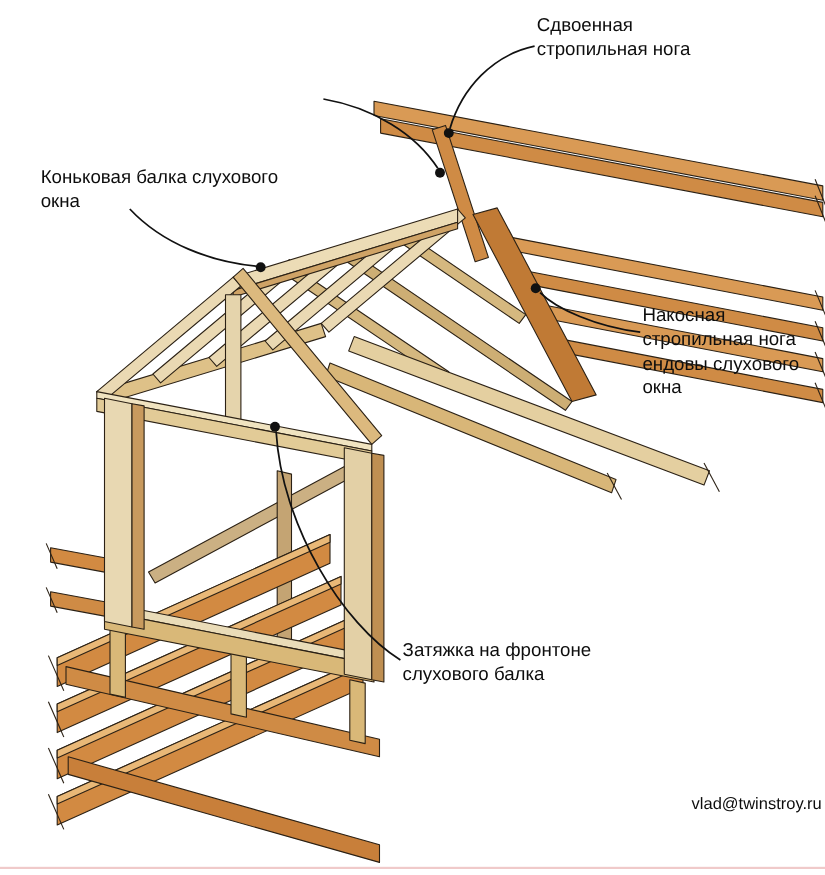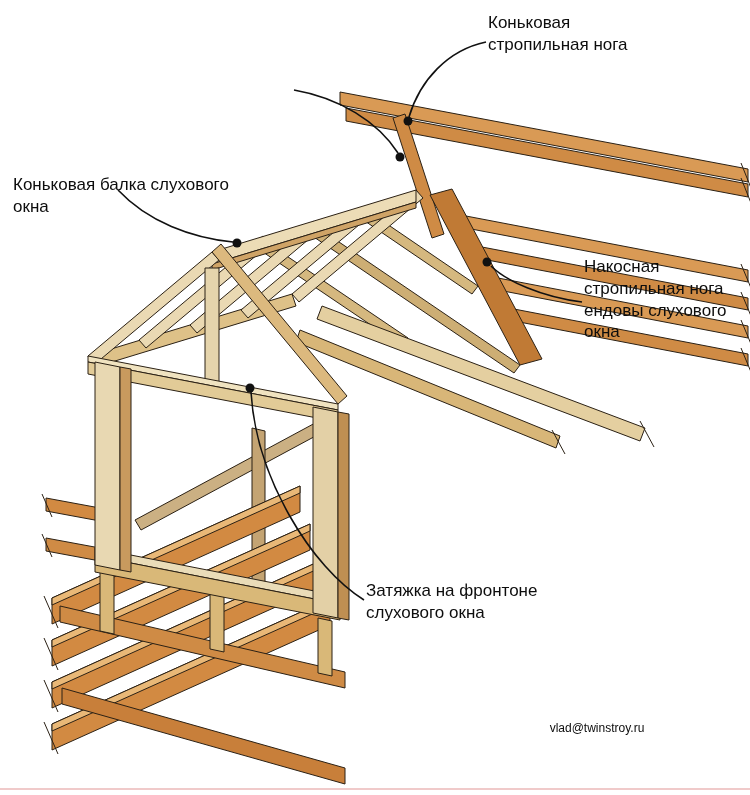--- a/index.html
+++ b/index.html
@@ -1,21 +1,21 @@
 <!DOCTYPE html>
 <html><head>
 <meta charset="utf-8">
 <style>
   html,body{margin:0;padding:0;background:#ffffff;}
   #stage{position:relative;width:750px;height:795px;background:#ffffff;overflow:hidden;
          font-family:"Liberation Sans", sans-serif;color:#111;}
   svg{position:absolute;left:0;top:0;}
   .callout{position:absolute;font-size:17px;line-height:1.28;white-space:pre-line;color:#0d0d0d;}
-  .credit{position:absolute;left:447px;top:720px;width:300px;text-align:center;
-          font-size:12px;line-height:1.45;color:#0d0d0d;}
+  .credit{position:absolute;left:447px;top:720px;width:300px;text-align:right;
+          font-size:15px;line-height:1.45;color:#0d0d0d;}
   .bottom-rule{position:absolute;left:0;top:788px;width:750px;height:2px;background:#f0caca;}
   polygon,path{shape-rendering:geometricPrecision;}
 </style>
 </head>
 <body>
 
 <div id="stage">
 
 <svg width="750" height="795" viewBox="0 0 750 795">
   <g stroke="#2b2115" stroke-width="1" stroke-linejoin="round">
@@ -118,34 +118,34 @@
     <g fill="#111111" stroke="none">
       <circle cx="408" cy="121" r="4.5"></circle>
       <circle cx="400" cy="157" r="4.5"></circle>
       <circle cx="237" cy="243" r="4.5"></circle>
       <circle cx="487" cy="262" r="4.5"></circle>
       <circle cx="250" cy="388" r="4.5"></circle>
     </g>
   </g>
 </svg>
 
-<div class="callout" style="left:488px;top:12px;width:210px;">Коньковая
+<div class="callout" style="left:488px;top:12px;width:210px;">Сдвоенная
 стропильная нога</div>
 
 
-<div class="callout" style="left:13px;top:150px;width:260px;margin-top:24px;">Коньковая балка слухового
+<div class="callout" style="left:37px;top:150px;width:260px;">Коньковая балка слухового
 окна</div>
 
-<div class="callout" style="left:584px;top:256px;width:160px;">Накосная
+<div class="callout" style="left:584px;top:276px;width:160px;">Накосная
 стропильная нога
 ендовы слухового
 окна</div>
 
 <div class="callout" style="left:366px;top:580px;width:220px;">Затяжка на фронтоне
-слухового окна</div>
+слухового балка</div>
 
 <div class="credit">
   <div>vlad@twinstroy.ru</div>
 </div>
 
 <div class="bottom-rule"></div>
 
 </div>
 
 </body></html>

